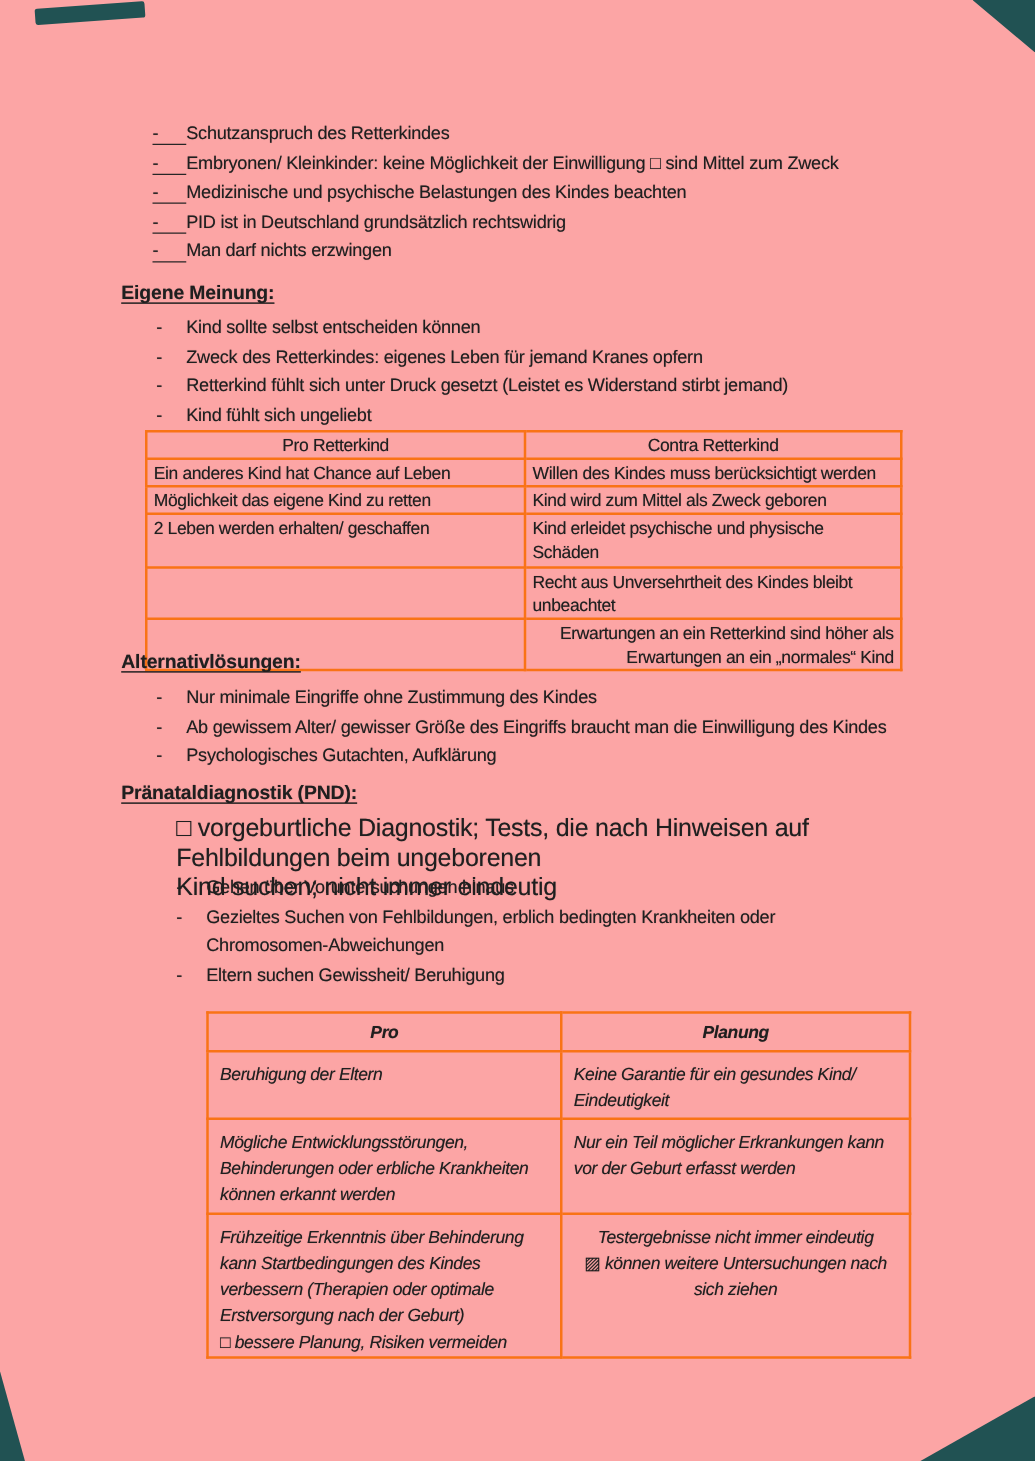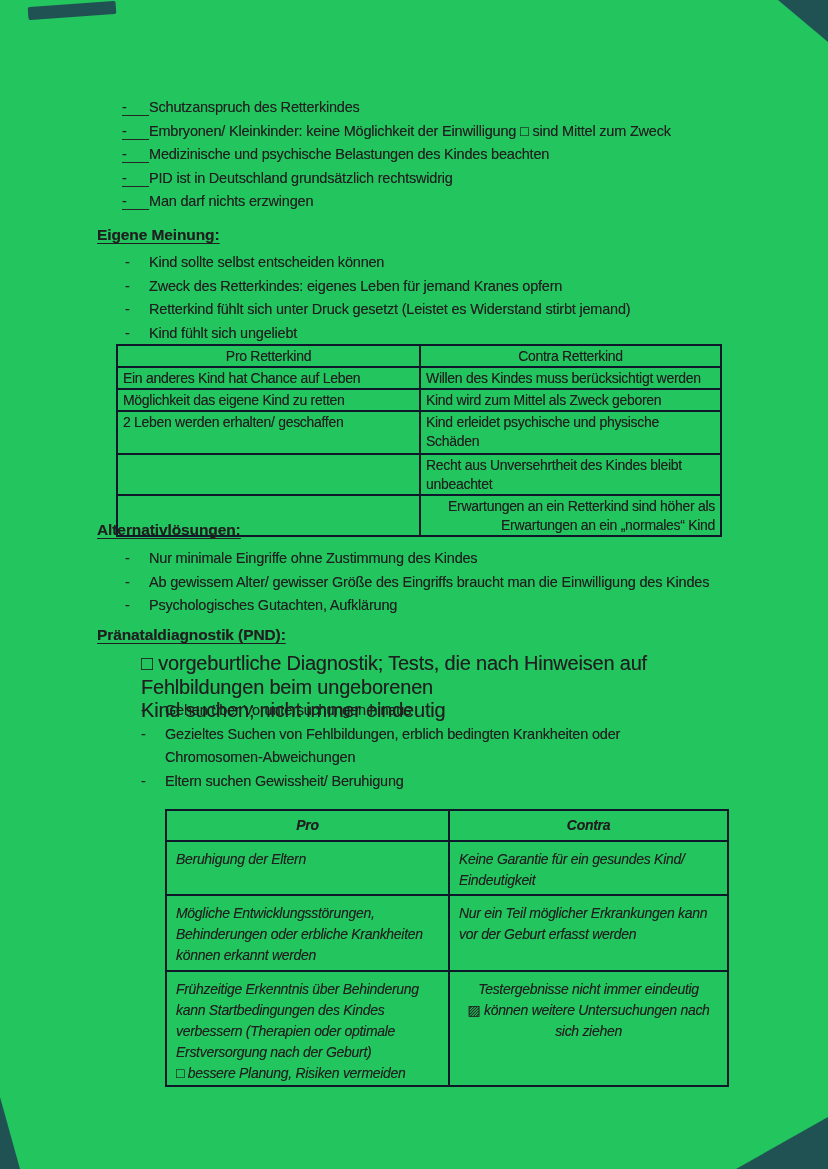--- a/index.html
+++ b/index.html
@@ -1,19 +1,19 @@
 <!DOCTYPE html>
 <html><head>
 <meta charset="utf-8">
 <style>
   html,body{margin:0;padding:0;background:#ffffff;}
   #page{
     position:relative;
     width:828px;height:1169px;
-    background:#22c55e;
+    background:#fca5a5;
     overflow:hidden;
     font-family:"Liberation Sans","DejaVu Sans",sans-serif;
     color:#1f1f1f;
     text-shadow:0 0 0.6px rgba(40,40,40,0.55);
   }
   
   .corner{position:absolute;}
   .corner-tl{left:28px;top:4px;width:88px;height:13px;transform:rotate(-4deg);border-radius:2px;}
   .corner-tr{right:0;top:0;width:50px;height:42px;clip-path:polygon(0 0,100% 0,100% 100%);}
   .corner-bl{left:0;bottom:0;width:20px;height:72px;clip-path:polygon(0 0,100% 100%,0 100%);}
@@ -43,21 +43,21 @@
   .blist .txt{white-space:pre-line;}
 
   .para{
     font-size:20px;letter-spacing:-0.2px;line-height:23.5px;
     white-space:pre-line;
   }
 
   
   table{border-collapse:collapse;table-layout:fixed;}
   td,th{
-    border:2px solid #0f172a;
+    border:2px solid #f97316;
     font-size:14px;letter-spacing:-0.3px;line-height:19px;
     padding:0 5px;vertical-align:middle;
     white-space:pre-line;overflow:hidden;
   }
   #t1{width:604px;}
   #t1 th{font-weight:normal;text-align:center;height:20px;}
   #t1 td{height:20px;vertical-align:middle;}
   #t1 td.two{vertical-align:top;padding-top:1px;}
 
   #t2{width:562px;}
@@ -174,21 +174,21 @@
   </div>
 
   <table id="t2" class="abs" style="left:165px;top:809px;font-style:italic;">
     <colgroup>
         <col style="width:283px">
         <col style="width:279px">
       </colgroup>
     <tbody>
         <tr>
       <th>Pro</th>
-      <th>Contra</th>
+      <th>Planung</th>
     </tr>
     <tr>
       <td style="height:45px;">Beruhigung der Eltern</td>
       <td style="height:45px;">Keine Garantie für ein gesundes Kind/
 Eindeutigkeit</td>
     </tr>
     <tr>
       <td style="height:67px;">Mögliche Entwicklungsstörungen,
 Behinderungen oder erbliche Krankheiten
 können erkannt werden</td>

